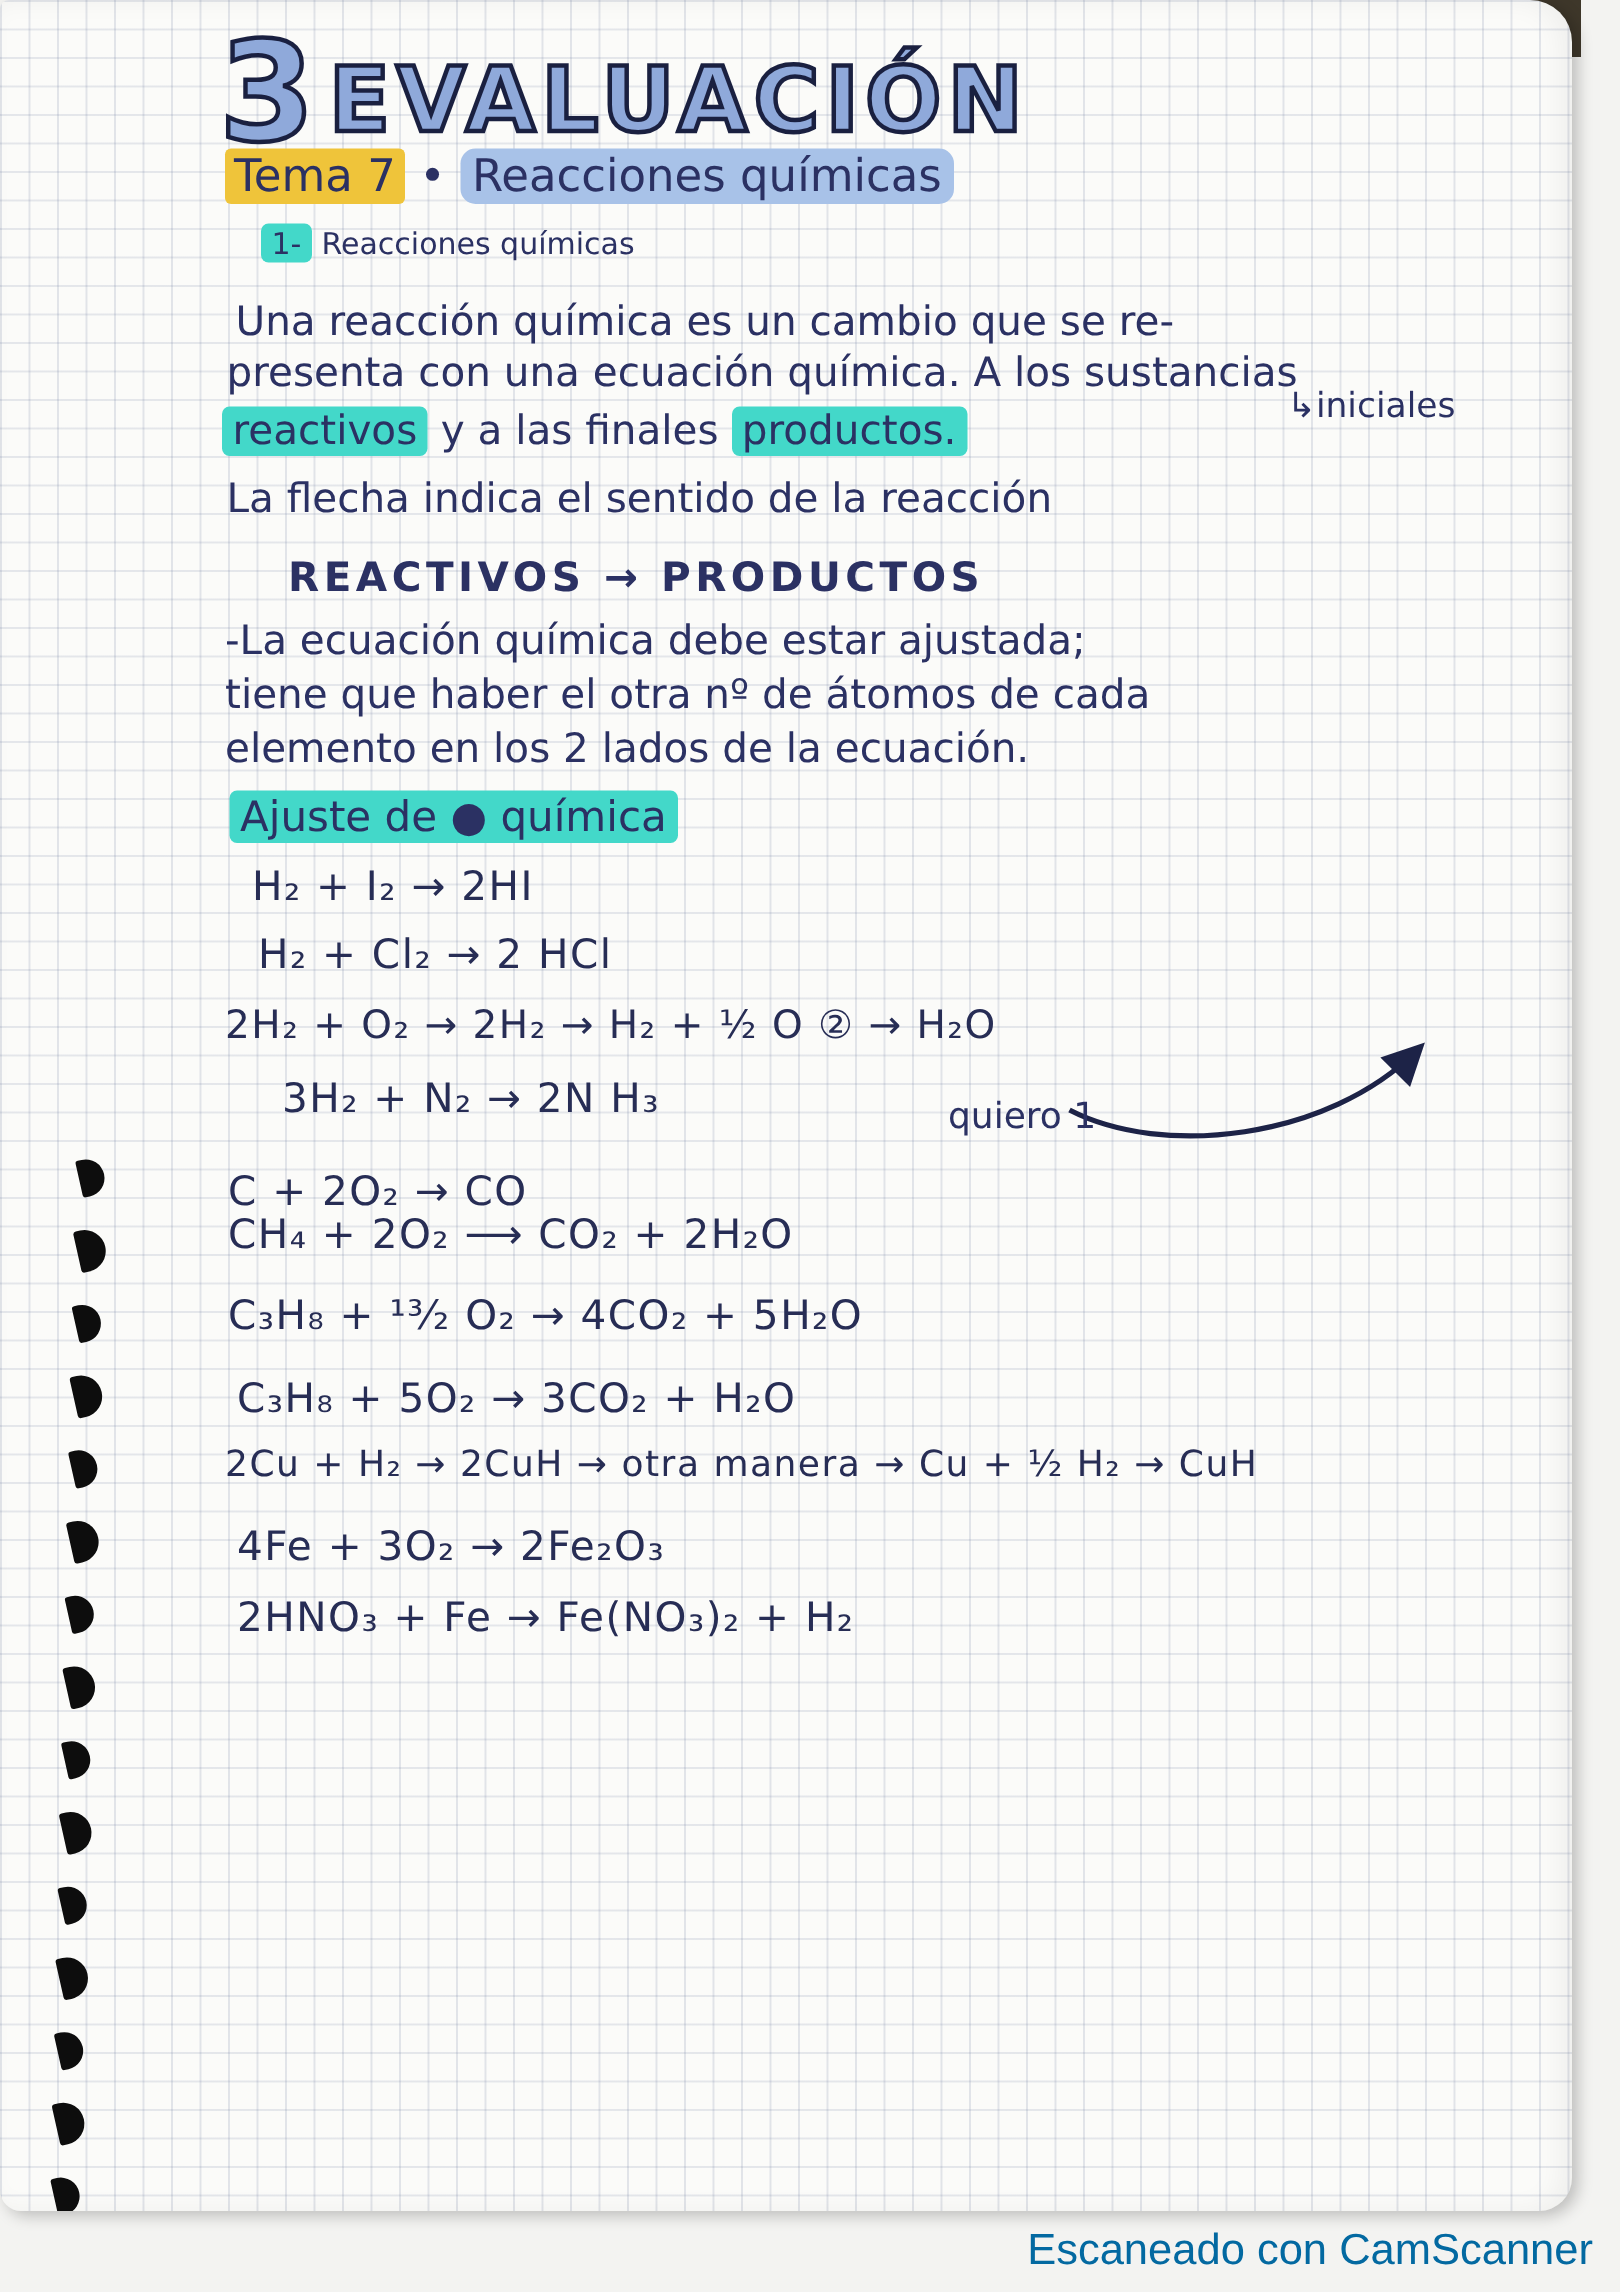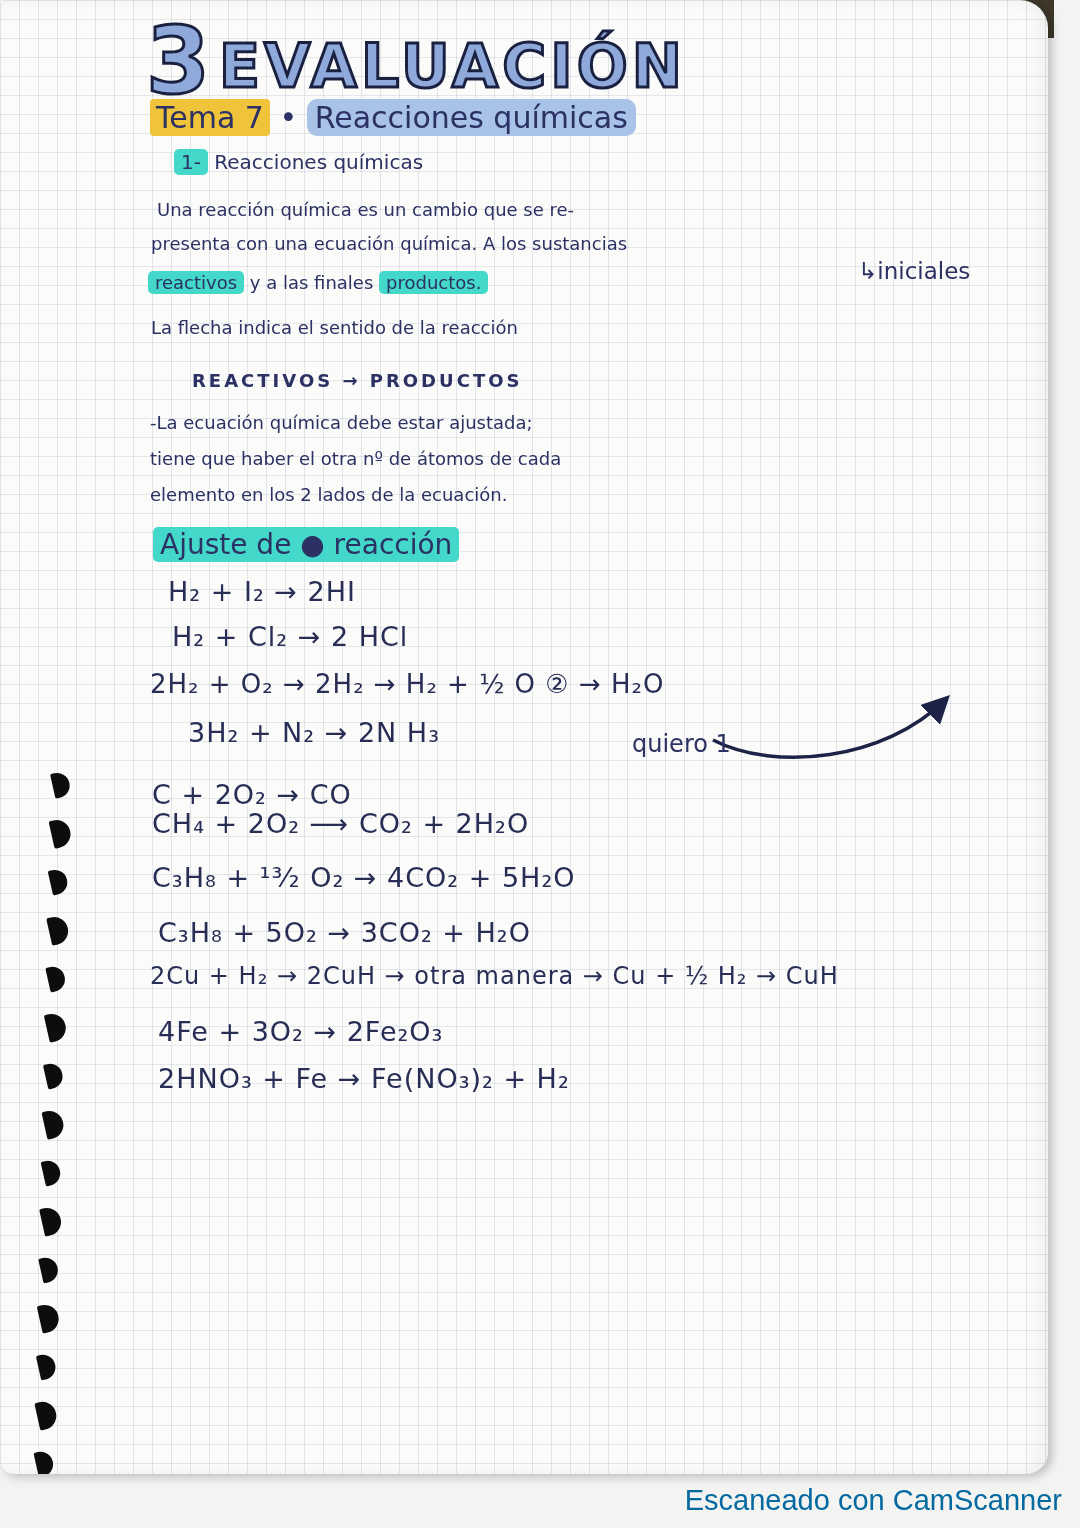--- a/index.html
+++ b/index.html
@@ -15,21 +15,21 @@
     position:absolute;left:0;top:0;width:1048px;height:1474px;
     background-color:#fbfbf9;
     background-image:
       linear-gradient(to right, rgba(96,112,150,0.17) 1px, transparent 1px),
       linear-gradient(to bottom, rgba(96,112,150,0.15) 1px, transparent 1px);
     background-size:19px 19px;
     border-radius:6px 28px 22px 14px;
     box-shadow:4px 3px 10px rgba(0,0,0,0.22), inset -8px 0 18px rgba(0,0,0,0.05);
     overflow:hidden;
   }
-  .ink{position:absolute;color:#2b3163;font-size:18px;white-space:nowrap;}
+  .ink{position:absolute;color:#2b3163;font-size:27px;white-space:nowrap;}
   .title-wrap{position:absolute;left:146px;top:8px;white-space:nowrap;}
   .bubble{
     font-weight:bold;color:#8fa9da;-webkit-text-stroke:3px #1a2040;
     letter-spacing:4px;font-family:"DejaVu Sans",sans-serif;
   }
   .title-num{font-size:92px;vertical-align:-6px;}
   .title-word{font-size:60px;}
   .hl-yellow{background:#efc43a;padding:1px 6px;border-radius:4px;}
   .hl-blue{background:#a8c2e8;padding:1px 8px;border-radius:10px;}
   .hl-teal{background:#43d8c9;padding:1px 7px;border-radius:5px;}
@@ -83,21 +83,21 @@
 
     <div class="ink" style="left:151px;top:317px;">La flecha indica el sentido de la reacción</div>
 
     <div class="ink" style="left:150px;top:412px;">-La ecuación química debe estar ajustada;</div>
 
     <div class="ink caps" style="left:192px;top:370px;">REACTIVOS → PRODUCTOS</div>
     <div class="ink" style="left:150px;top:448px;">tiene que haber el otra nº de átomos de cada</div>
     <div class="ink" style="left:150px;top:484px;">elemento en los 2 lados de la ecuación.</div>
 
     <div class="ink" style="left:153px;top:528px;font-size:28px;">
-      <span class="hl-teal">Ajuste de ● reacción</span>
+      <span class="hl-teal">Ajuste de ● química</span>
     </div>
 
     <div class="eq" style="left:168px;top:576px;">H₂ + I₂ → 2HI</div>
     <div class="eq" style="left:172px;top:621px;">H₂ + Cl₂ → 2 HCl</div>
     <div class="eq" style="left:150px;top:669px;font-size:26px;">2H₂ + O₂ → 2H₂ → H₂ + ½ O ② → H₂O</div>
     <div class="eq" style="left:152px;top:717px;margin-left:36px;">3H₂ + N₂ → 2N H₃</div>
     <div class="eq" style="left:152px;top:763px;margin-top:16px;">C + 2O₂ → CO</div>
     <div class="eq" style="left:152px;top:808px;">CH₄ + 2O₂ ⟶ CO₂ + 2H₂O</div>
     <div class="eq" style="left:152px;top:862px;">C₃H₈ + ¹³⁄₂ O₂ → 4CO₂ + 5H₂O</div>
     <div class="eq" style="left:158px;top:917px;">C₃H₈ + 5O₂ → 3CO₂ + H₂O</div>

